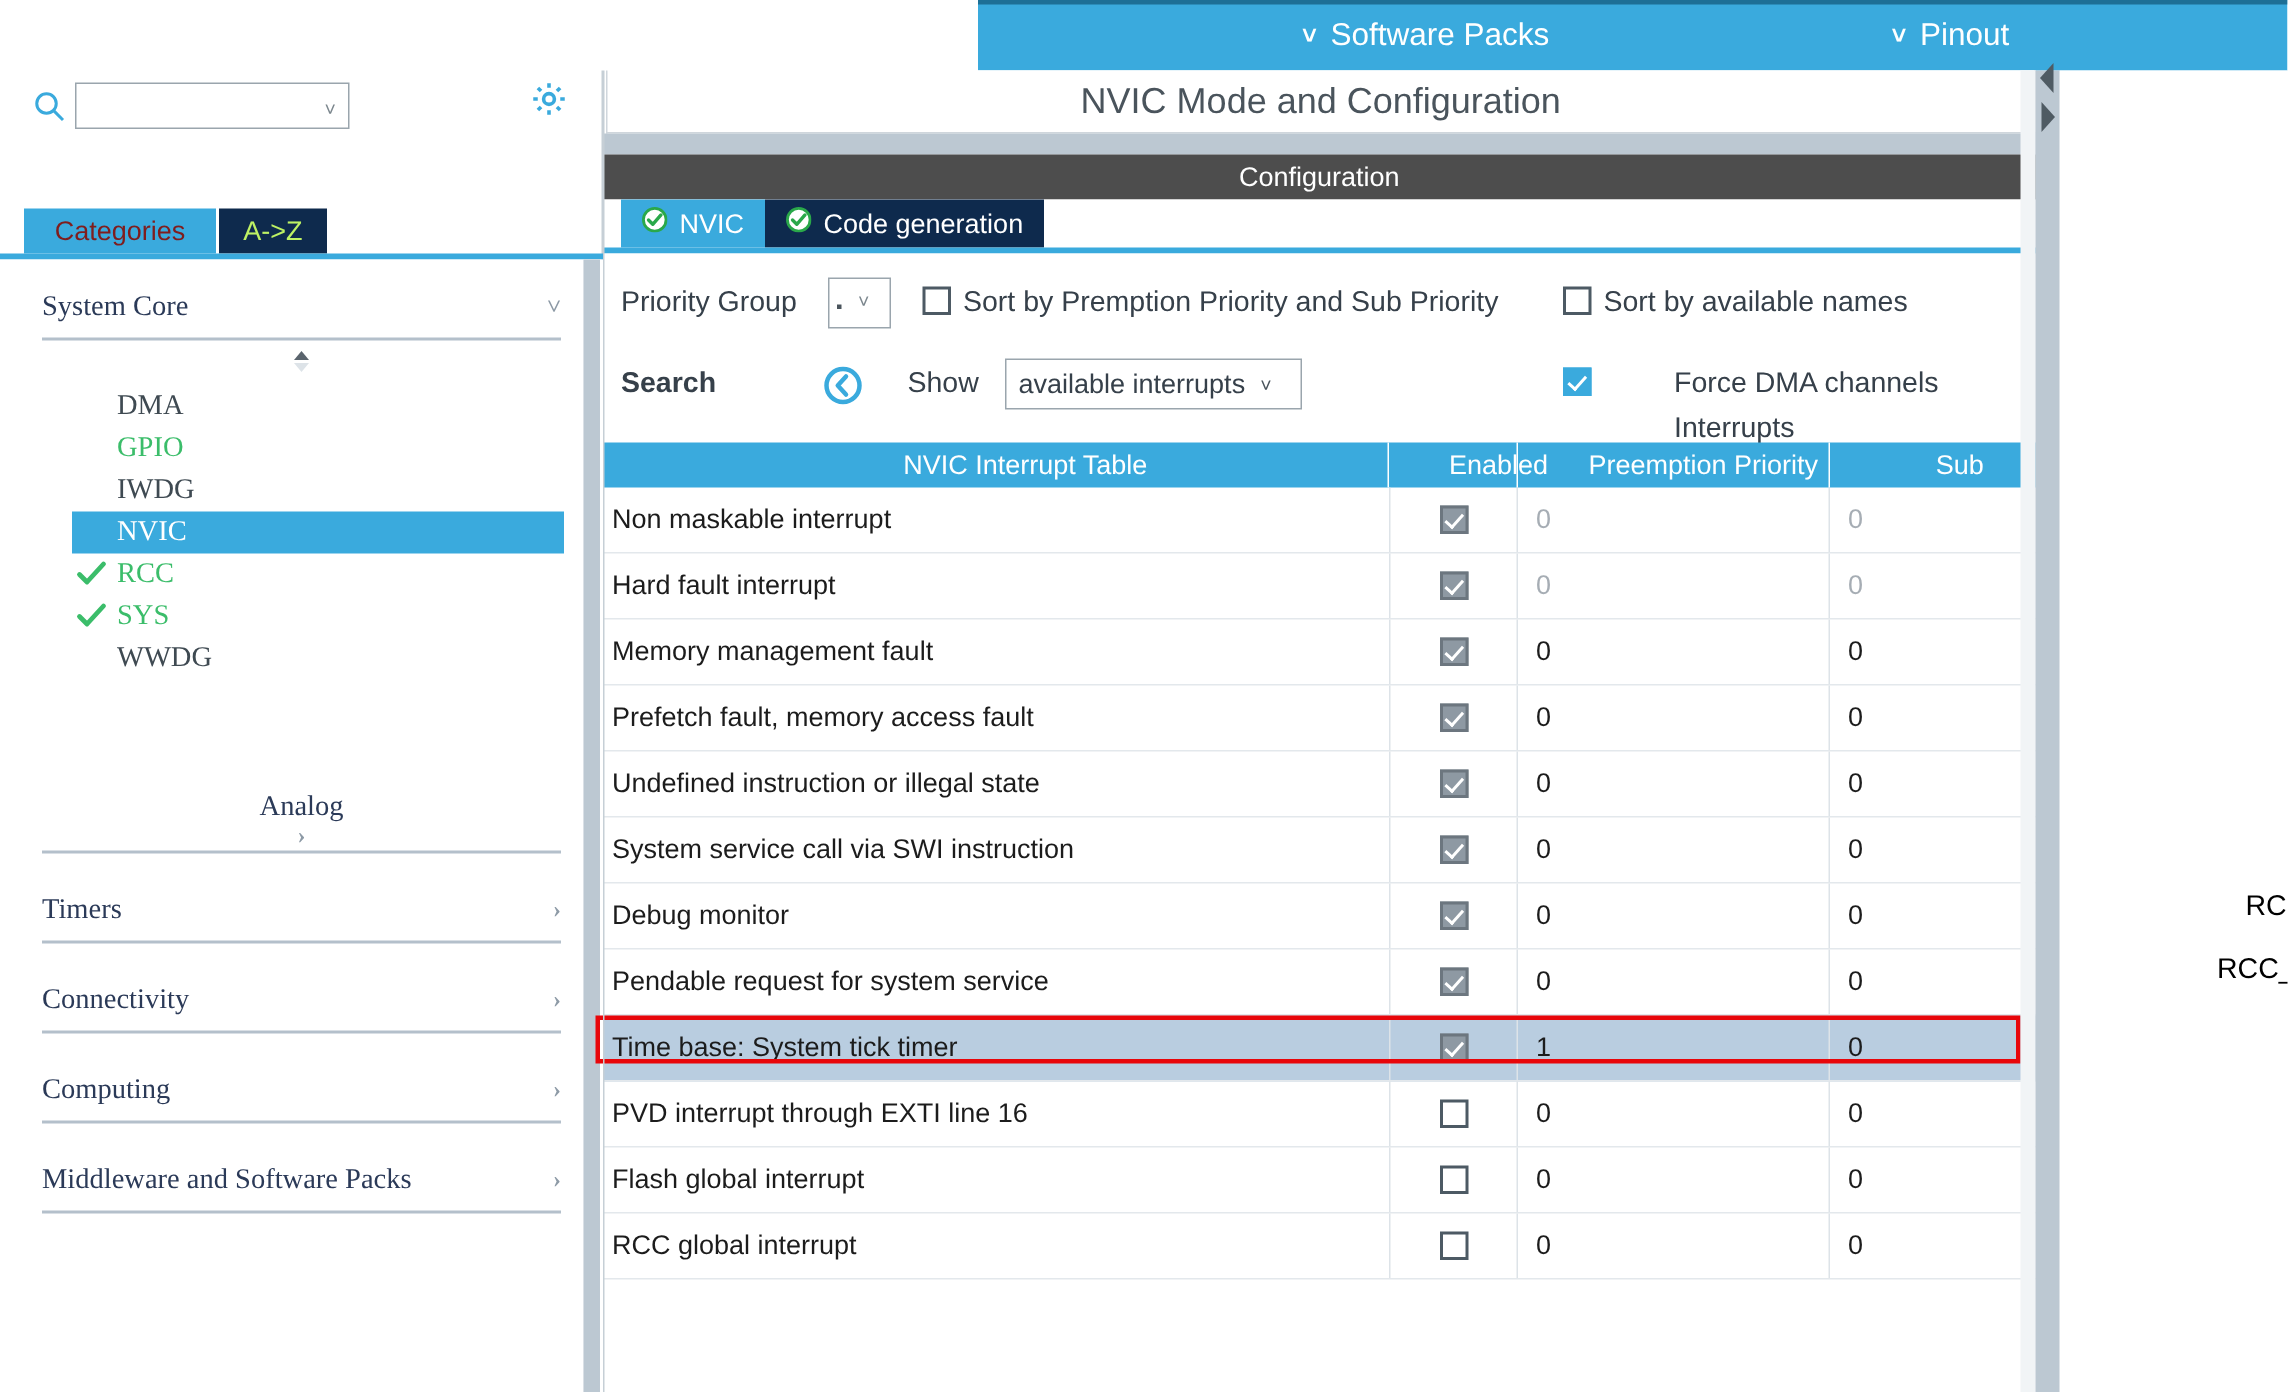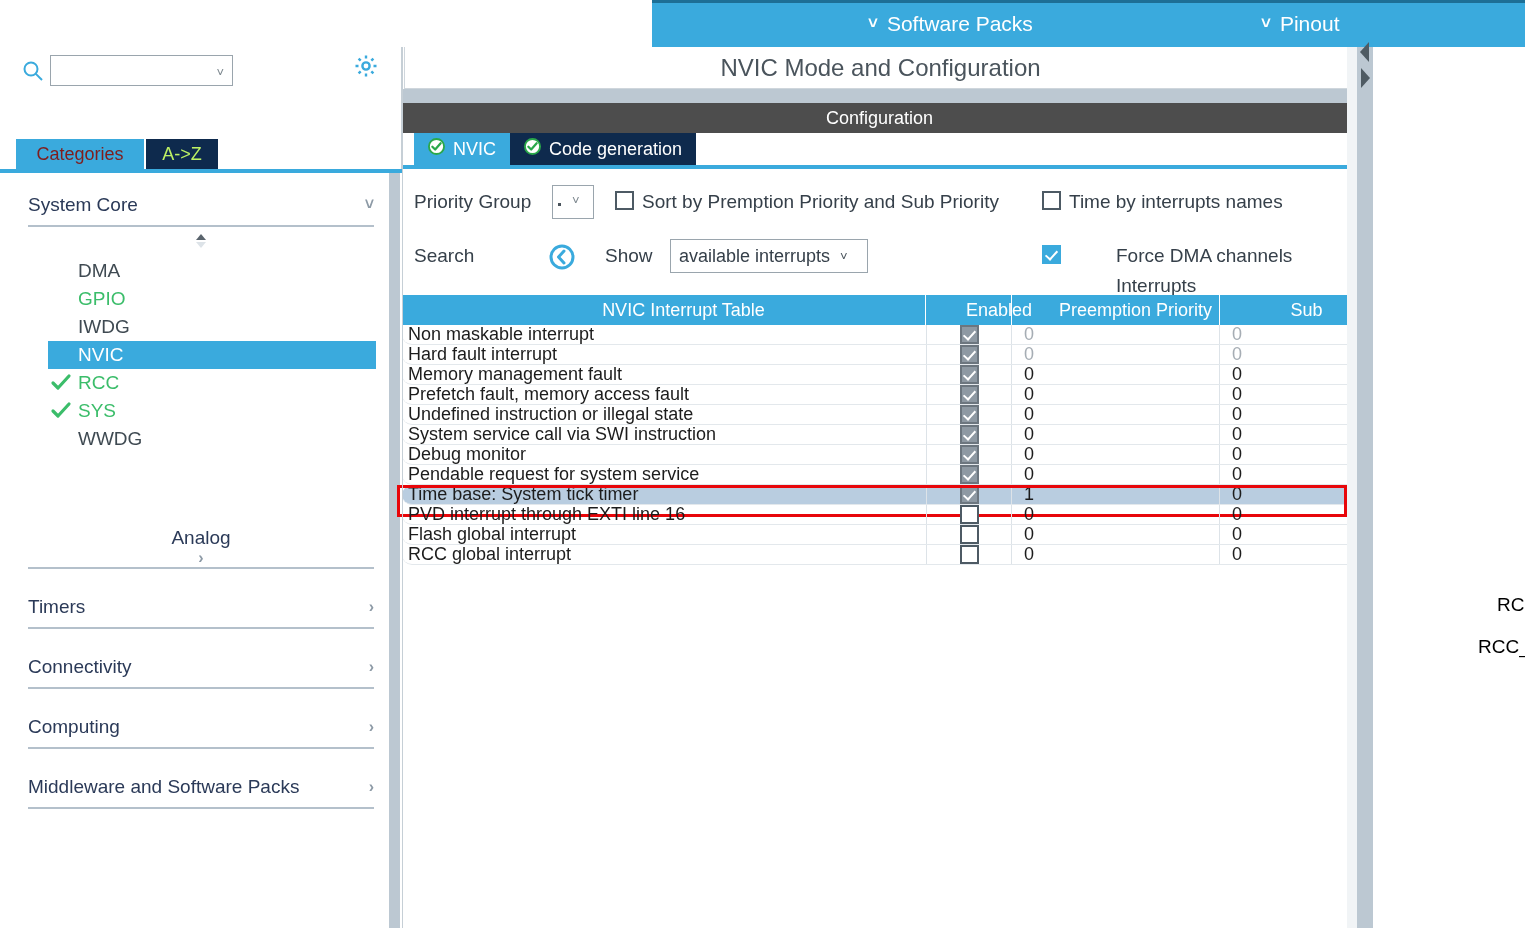--- a/index.html
+++ b/index.html
@@ -67,21 +67,21 @@
     left:16px;width:128px;background:#3aaadd;color:#7f1d1d;
   }
   #tab-az{
     left:146px;width:72px;background:#0e2a4d;color:#bef264;
   }
   #sidebar-tabs-underline{
     position:absolute;left:0;top:122px;width:402px;height:4px;background:#3aaadd;
   }
   #sidebar-body{
     position:absolute;left:0;top:126px;width:402px;height:755px;
-    background:#ffffff;overflow:hidden;
+    background:#ffffff;overflow:hidden;font-family:Liberation Serif, serif;
   }
   .group-header{
     position:relative;margin:0 28px;height:40px;
     border-bottom:2px solid #b4c0cb;
     display:flex;align-items:center;justify-content:space-between;
     cursor:default;
   }
   .group-header .gh-label{
     font-size:19px;color:#2b3a58;
   }
@@ -198,22 +198,22 @@
   }
   #itable-head > div{
     line-height:30px;text-align:center;font-size:18px;
     border-right:1px solid #ffffff;box-sizing:border-box;padding-left:40px;
   }
   .col-name{width:524px;}
   .col-enabled{width:86px;}
   .col-preempt{width:208px;}
   .col-sub{width:133px;border-right:none !important;}
   .trow{
-    display:flex;height:20px;border-bottom:1px solid #e3e8ec;
-    box-sizing:border-box;position:relative;border-radius:12px;
+    display:flex;height:44px;border-bottom:1px solid #e3e8ec;
+    box-sizing:border-box;position:relative;
   }
   .trow > div{
     box-sizing:border-box;font-size:18px;color:#1c1c1c;
     display:flex;align-items:center;
   }
   .trow .c-name{width:524px;padding-left:6px;}
   .trow .c-enabled{width:86px;justify-content:center;border-left:1px solid #dde3e8;border-right:1px solid #dde3e8;}
   .trow .c-preempt{width:208px;padding-left:12px;border-right:1px solid #dde3e8;}
   .trow .c-sub{width:133px;padding-left:12px;}
   .trow.highlight{background:#b9cde0;}
@@ -412,25 +412,25 @@
 
     <div class="ctl-row" id="ctl-row-1">
       <span class="ctl-label" style="left:12px;top:2px;">Priority Group</span>
       <div class="pg-select" style="left:150px;top:0px;">
         <span class="pgdot"></span>
         <span class="pgcaret">˅</span>
       </div>
       <div class="chk" style="left:213px;top:6px;"></div>
       <span class="ctl-label" style="left:240px;top:2px;">Sort by Premption Priority and Sub Priority</span>
       <div class="chk" style="left:640px;top:6px;"></div>
-      <span class="ctl-label" style="left:667px;top:2px;">Time by interrupts names</span>
+      <span class="ctl-label" style="left:667px;top:2px;">Sort by available names</span>
     </div>
 
     <div class="ctl-row" id="ctl-row-2">
-      <span class="ctl-label" style="left:12px;top:2px;">Search</span>
+      <span class="ctl-label" style="left:12px;top:2px;font-weight:bold;">Search</span>
       <div style="position:absolute;left:146px;top:4px;width:28px;height:28px;">
         <svg width="28" height="28" viewBox="0 0 28 28">
           <circle cx="14" cy="14" r="11" fill="none" stroke="#3aaadd" stroke-width="3"></circle>
           <path d="M16 8 L10.5 14 L16 20" fill="none" stroke="#3aaadd" stroke-width="3" stroke-linecap="round" stroke-linejoin="round"></path>
         </svg>
       </div>
       <span class="ctl-label" style="left:203px;top:2px;">Show</span>
       <div class="show-select" style="left:268px;top:0px;width:198px;">
         <span>available interrupts</span>
         <span style="color:#4a545c;font-size:13px;">˅</span>

